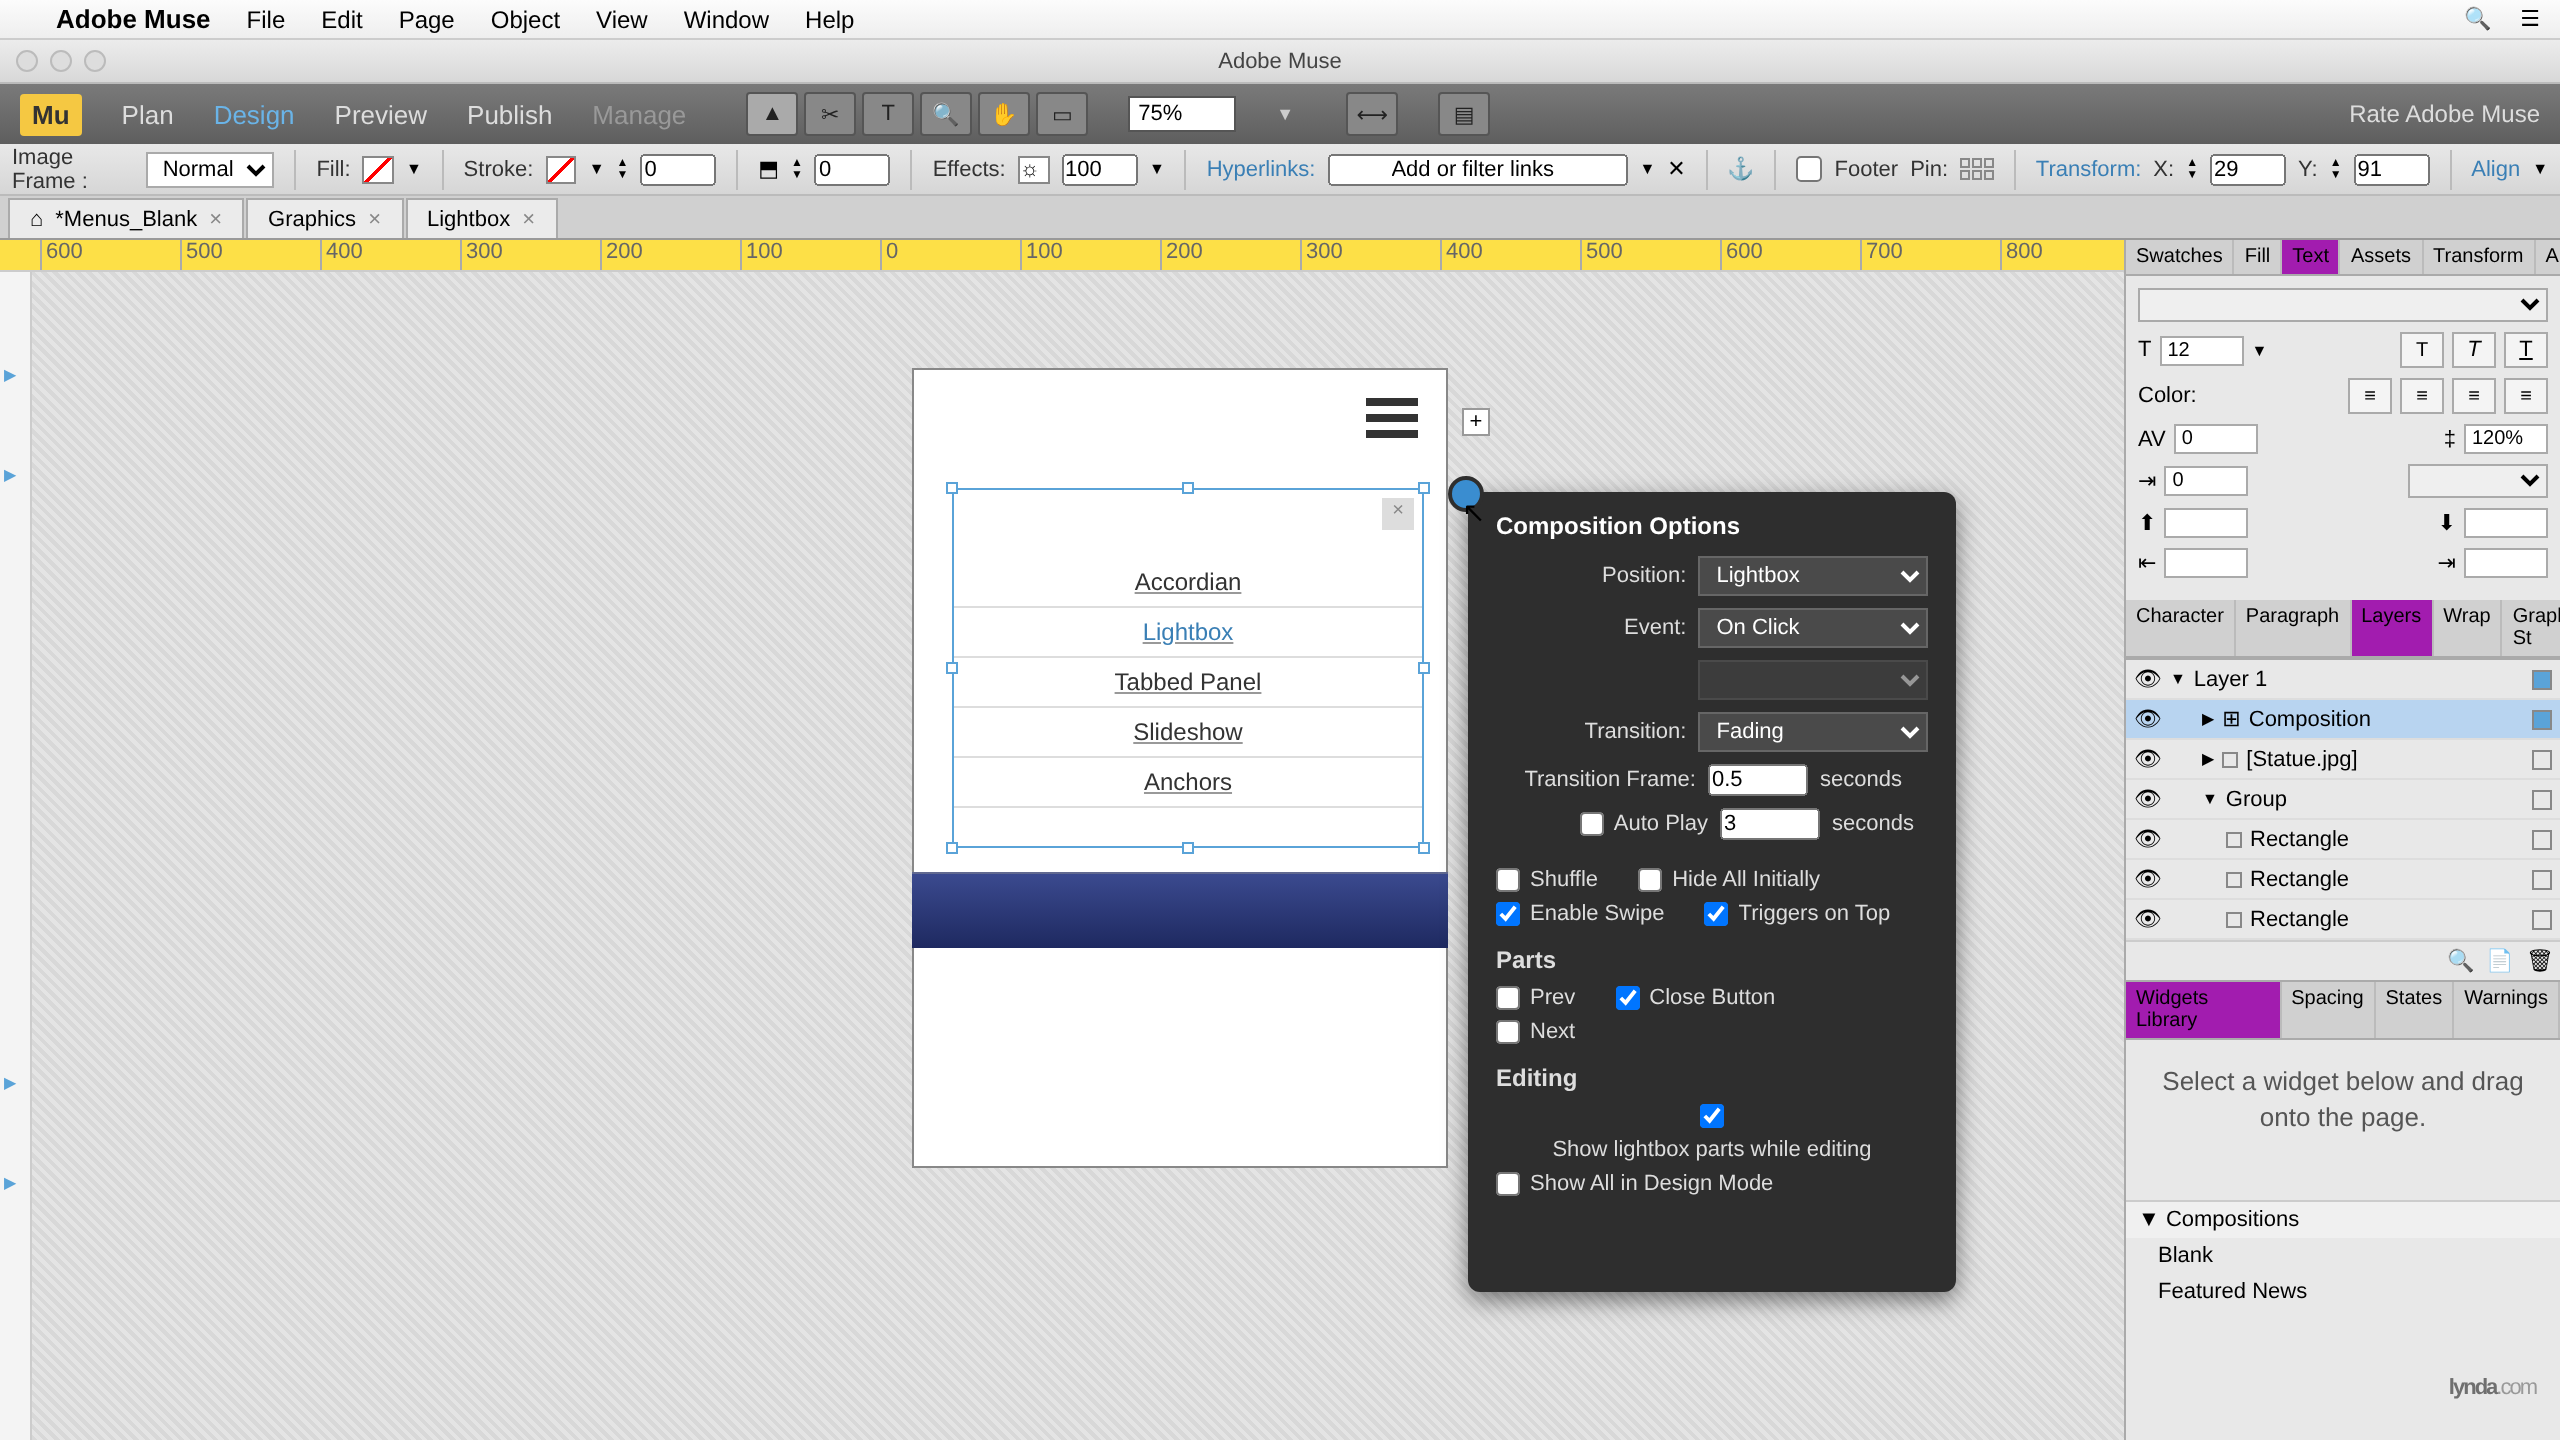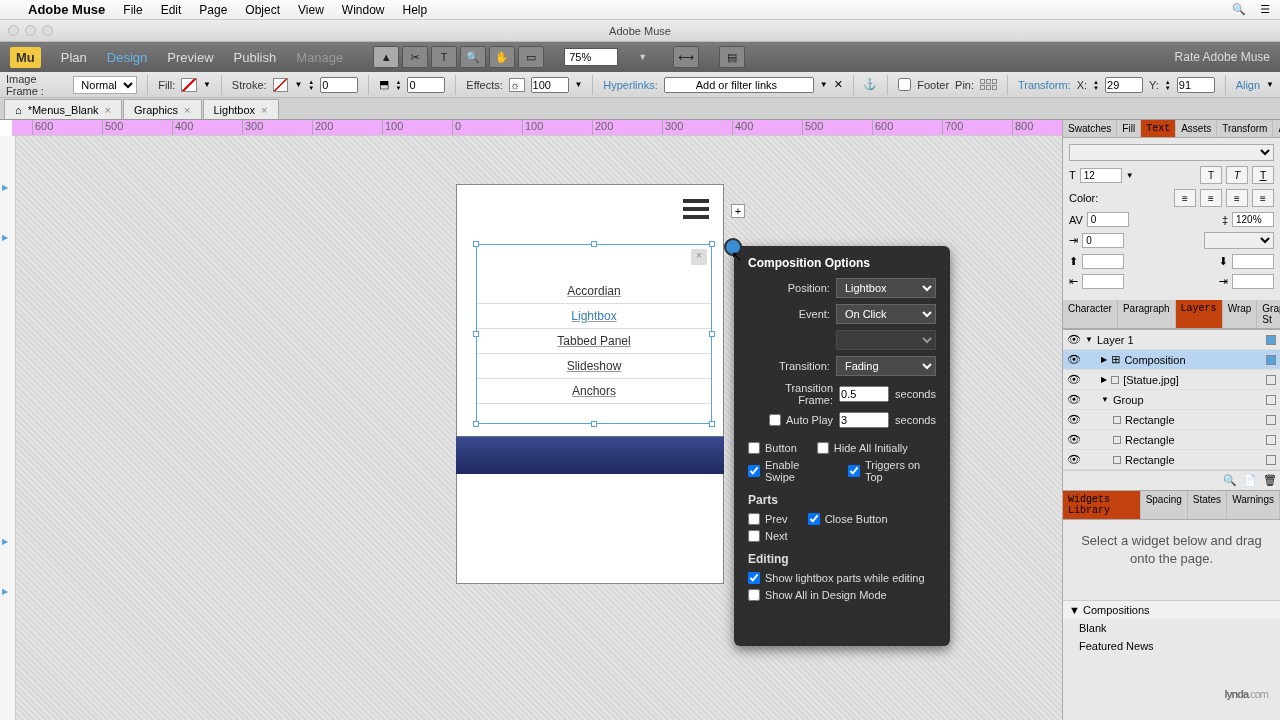--- a/index.html
+++ b/index.html
@@ -43,21 +43,21 @@
 
 
 .doc-tabs { height: 22px; background: #d0d0d0; display: flex; align-items: flex-end; padding-left: 4px; gap: 1px; border-bottom: 1px solid #999; }
 .doc-tabs .tab { background: #ebebeb; padding: 4px 10px 3px; border: 1px solid #aaa; border-bottom: none; font-size: 11px; display: flex; align-items: center; gap: 6px; }
 .doc-tabs .tab .close { color: #888; cursor: pointer; }
 
 
 .main { display: flex; height: calc(720px - 20px - 22px - 30px - 26px - 22px); }
 
 
-.ruler-h { height: 16px; background: #f0abfc; border-bottom: 1px solid #ccc; position: relative; overflow: hidden; font-size: 8px; color: #666; margin-left: 12px; }
+.ruler-h { height: 16px; background: #fde047; border-bottom: 1px solid #ccc; position: relative; overflow: hidden; font-size: 8px; color: #666; }
 .ruler-h .tick { position: absolute; top: 0; border-left: 1px solid #aaa; height: 16px; padding-left: 2px; }
 
 .ruler-v { width: 16px; background: #f4f4f4; border-right: 1px solid #ccc; position: relative; font-size: 8px; color: #666; }
 
 .canvas-wrap { flex: 1; display: flex; flex-direction: column; }
 .canvas-area { flex: 1; display: flex; position: relative; }
 .canvas { flex: 1; background: #e0e0e0; background-image: repeating-linear-gradient(45deg, #d8d8d8 0 2px, #e4e4e4 2px 4px); position: relative; overflow: hidden; }
 
 
 .phone { position: absolute; left: 440px; top: 48px; width: 268px; height: 400px; background: #fff; border: 1px solid #888; }
@@ -68,38 +68,38 @@
 
 .comp-widget { position: absolute; left: 460px; top: 108px; width: 236px; height: 180px; border: 1px solid #5aa3d8; }
 .sel-handle { position: absolute; width: 6px; height: 6px; background: #fff; border: 1px solid #5aa3d8; }
 .comp-widget .close-x { position: absolute; right: 4px; top: 4px; width: 16px; height: 16px; background: #ddd; color: #888; text-align: center; line-height: 14px; font-size: 10px; }
 .menu-list { position: absolute; top: 34px; left: 0; right: 0; }
 .menu-list .m-item { text-align: center; padding: 5px 0; border-bottom: 1px solid #ddd; font-size: 12px; color: #333; text-decoration: underline; text-decoration-color: #999; }
 .menu-list .m-item.active { color: #3a7fb5; }
 .city-strip { position: absolute; left: 440px; top: 300px; width: 268px; height: 38px; background: linear-gradient(#3b4a8f, #1e2960); border-top: 1px solid rgba(255,255,255,0.3); }
 
 
-.opts { position: absolute; left: 718px; top: 110px; width: 216px; height: 400px; background: #2e2e2e; color: #ddd; border-radius: 6px; padding: 10px 14px; box-shadow: 0 4px 12px rgba(0,0,0,0.5); }
+.opts { position: absolute; left: 718px; top: 110px; width: 244px; height: 400px; background: #2e2e2e; color: #ddd; border-radius: 6px; padding: 10px 14px; box-shadow: 0 4px 12px rgba(0,0,0,0.5); }
 .opts .gear { position: absolute; left: -10px; top: -8px; width: 18px; height: 18px; background: #3a8dd0; border: 2px solid #2e2e2e; border-radius: 50%; }
 .opts .title { font-weight: bold; color: #fff; margin-bottom: 8px; font-size: 12px; }
 .opts .row { display: flex; align-items: center; margin-bottom: 6px; gap: 6px; }
 .opts .row .lbl { width: 100px; text-align: right; font-size: 11px; }
 .opts select, .opts input[type=text] { background: #4a4a4a; border: 1px solid #666; color: #fff; padding: 2px 4px; font-size: 11px; width: 120px; }
 .opts .unit { font-size: 11px; }
 .opts .chk { display: flex; align-items: center; gap: 5px; font-size: 11px; }
 .opts .chk input { width: 12px; height: 12px; }
 .opts .twocol { display: flex; gap: 20px; margin-bottom: 5px; }
 .opts .section { font-weight: bold; margin: 10px 0 6px; font-size: 12px; }
 .opts .spin { width: 50px; }
 
 
 .right-panels { width: 218px; background: #e8e8e8; border-left: 1px solid #aaa; display: flex; flex-direction: column; font-size: 10px; }
 .panel-tabs { display: flex; background: #d0d0d0; border-bottom: 1px solid #aaa; }
 .panel-tabs .pt { padding: 3px 5px; border-right: 1px solid #bbb; font-size: 10px; }
-.panel-tabs .pt.active { background: #c2410c; font-family: Liberation Mono, monospace; }
+.panel-tabs .pt.active { background: #a21caf; }
 .text-panel { padding: 6px; }
 .text-panel .prow { display: flex; align-items: center; gap: 4px; margin-bottom: 5px; }
 .text-panel input, .text-panel select { border: 1px solid #aaa; padding: 1px 3px; font-size: 10px; }
 .text-panel .small-input { width: 42px; }
 .text-panel .icon-btn { width: 22px; height: 18px; border: 1px solid #aaa; background: #f4f4f4; display: flex; align-items: center; justify-content: center; font-size: 10px; }
 
 .layers-panel { border-top: 1px solid #aaa; }
 .layers-panel .layer-row { display: flex; align-items: center; padding: 3px 4px; border-bottom: 1px solid #ddd; gap: 4px; }
 .layers-panel .layer-row.sel { background: #b8d4f0; }
 .layers-panel .eye { width: 14px; text-align: center; }
@@ -338,21 +338,21 @@
                 <input type="checkbox" style="">
                 <span>Auto Play</span>
               </label>
             <input class="spin" value="3" style="">
             <span class="unit">seconds</span>
           </div>
           <div style="height:8px;"></div>
           <div class="twocol">
             <label class="chk">
                 <input type="checkbox" style="">
-                <span>Button</span>
+                <span>Shuffle</span>
               </label>
             <label class="chk">
                 <input type="checkbox" style="">
                 <span>Hide All Initially</span>
               </label>
           </div>
           <div class="twocol">
             <label class="chk">
                 <input type="checkbox" checked="" style="">
                 <span>Enable Swipe</span>
@@ -373,21 +373,21 @@
                 <span>Close Button</span>
               </label>
           </div>
           <div class="twocol">
             <label class="chk">
                 <input type="checkbox" style="">
                 <span>Next</span>
               </label>
           </div>
           <div class="section">Editing</div>
-          <label class="chk" style="margin-bottom:5px;">
+          <label class="chk" style="margin-bottom:5px;flex-direction:column;">
               <input type="checkbox" checked="" style="">
               <span>Show lightbox parts while editing</span>
             </label>
           <label class="chk">
               <input type="checkbox" style="">
               <span>Show All in Design Mode</span>
             </label>
         </div>
 
         <div class="cursor">↖</div>

